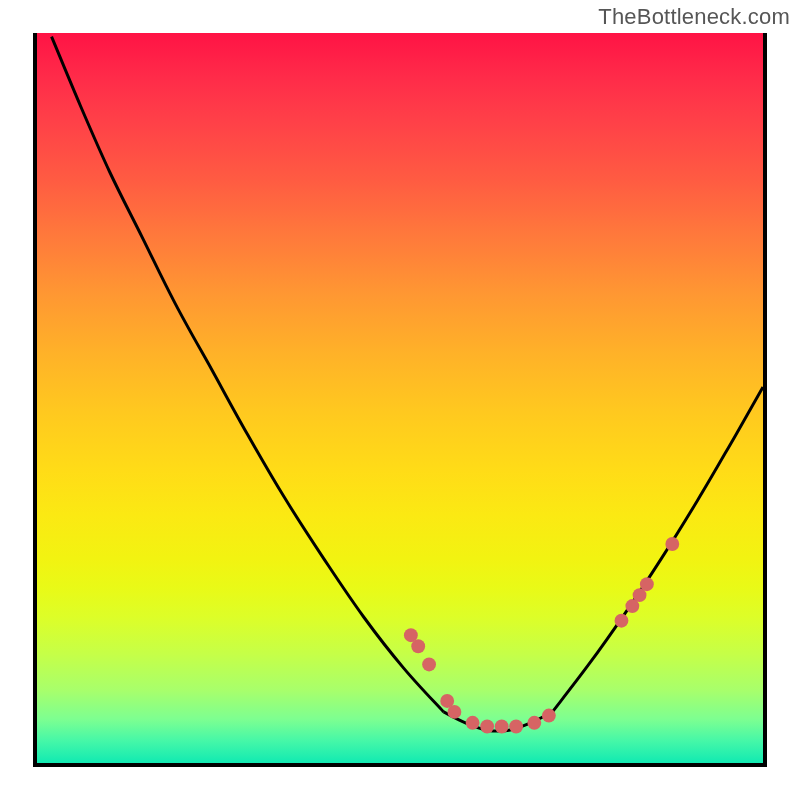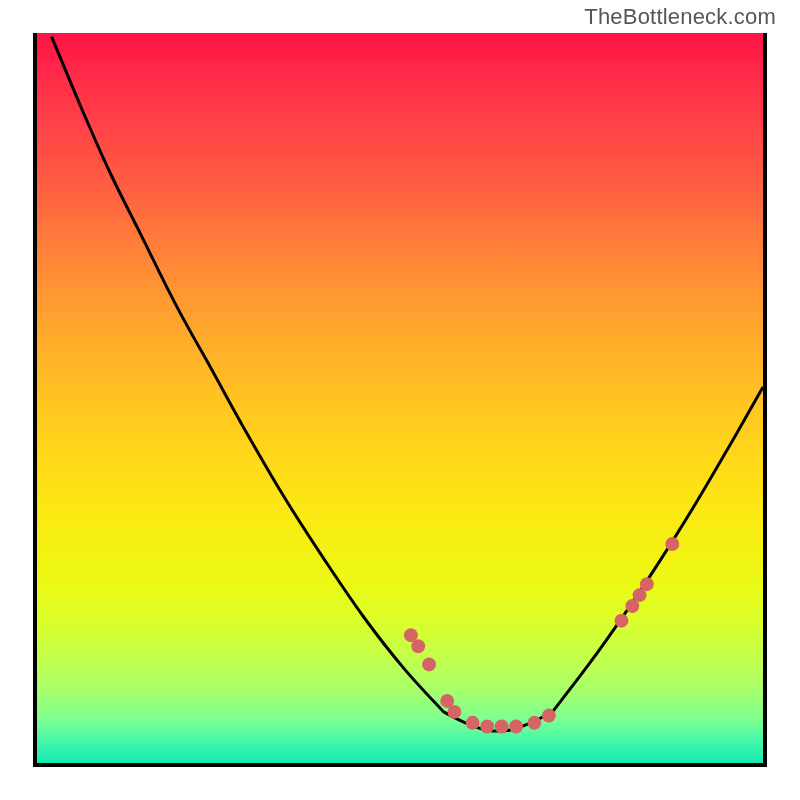--- a/index.html
+++ b/index.html
@@ -5,21 +5,21 @@
   * { margin: 0; padding: 0; box-sizing: border-box; }
   html, body { width: 800px; height: 800px; overflow: hidden; background: #fff; }
   .root {
     position: relative;
     width: 800px;
     height: 800px;
   }
   .watermark {
     position: absolute;
     top: 4px;
-    right: 24px;
+    right: 10px;
     font-family: Arial, Helvetica, sans-serif;
     font-size: 22px;
     color: #565656;
     letter-spacing: 0.2px;
     z-index: 5;
     text-align: right;
   }
   .plot-area {
     position: absolute;
     left: 33px;

